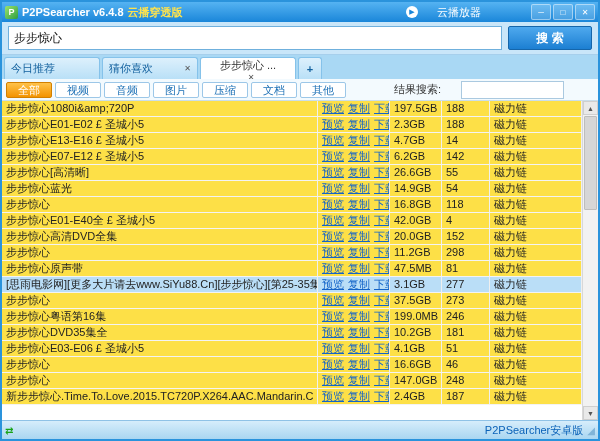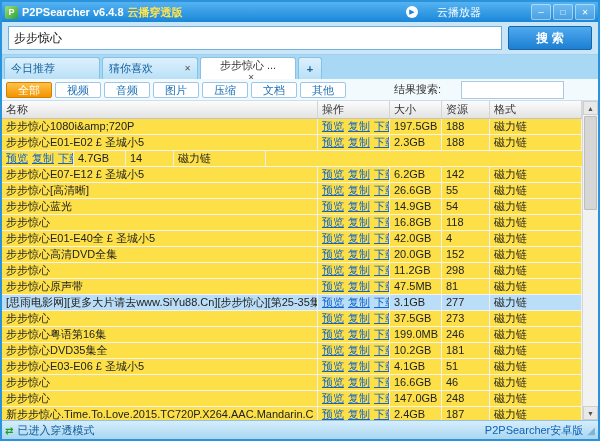--- a/index.html
+++ b/index.html
@@ -147,43 +147,37 @@
         <button class="fbtn">其他</button>
       </div>
     <div class="resultsearch">
       <span class="rslabel">结果搜索:</span>
       <input class="rsinput" value="" style="">
     </div>
   </div>
 
   <div class="table-area">
     <div class="table-main">
-      <div class="thead">
-        <div class="cell th c-name">名称</div>
-        <div class="cell th c-act">操作</div>
-        <div class="cell th c-size">大小</div>
-        <div class="cell th c-res">资源</div>
-        <div class="cell th c-fmt">格式</div>
-      </div>
       <div class="tbody">
           <div class="trow">
             <div class="cell c-name">步步惊心1080i&amp;amp;720P</div>
             <div class="cell c-act"><a class="alink">预览</a><a class="alink">复制</a><a class="alink">下载</a></div>
             <div class="cell c-size">197.5GB</div>
             <div class="cell c-res">188</div>
             <div class="cell c-fmt">磁力链</div>
           </div>
           <div class="trow">
             <div class="cell c-name">步步惊心E01-E02 £ 圣城小5</div>
             <div class="cell c-act"><a class="alink">预览</a><a class="alink">复制</a><a class="alink">下载</a></div>
             <div class="cell c-size">2.3GB</div>
             <div class="cell c-res">188</div>
             <div class="cell c-fmt">磁力链</div>
           </div>
           <div class="trow">
+            <div class="cell c-name">步步惊心E13-E16 £ 圣城小5</div>
             <div class="cell c-act"><a class="alink">预览</a><a class="alink">复制</a><a class="alink">下载</a></div>
             <div class="cell c-size">4.7GB</div>
             <div class="cell c-res">14</div>
             <div class="cell c-fmt">磁力链</div>
           </div>
           <div class="trow">
             <div class="cell c-name">步步惊心E07-E12 £ 圣城小5</div>
             <div class="cell c-act"><a class="alink">预览</a><a class="alink">复制</a><a class="alink">下载</a></div>
             <div class="cell c-size">6.2GB</div>
             <div class="cell c-res">142</div>
@@ -300,19 +294,18 @@
       <div class="sbtn">▲</div>
       <div class="strack">
         <div class="sthumb"></div>
       </div>
       <div class="sbtn">▼</div>
     </div>
   </div>
 
   <div class="statusbar">
     <span class="st-icon">⇄</span>
-    <span class="st-text">已进入穿透模式</span>
     <span class="st-spacer"></span>
     <span class="st-link">P2PSearcher安卓版</span>
     <span class="grip">◢</span>
   </div>
 
 </div>
 
 </body></html>

